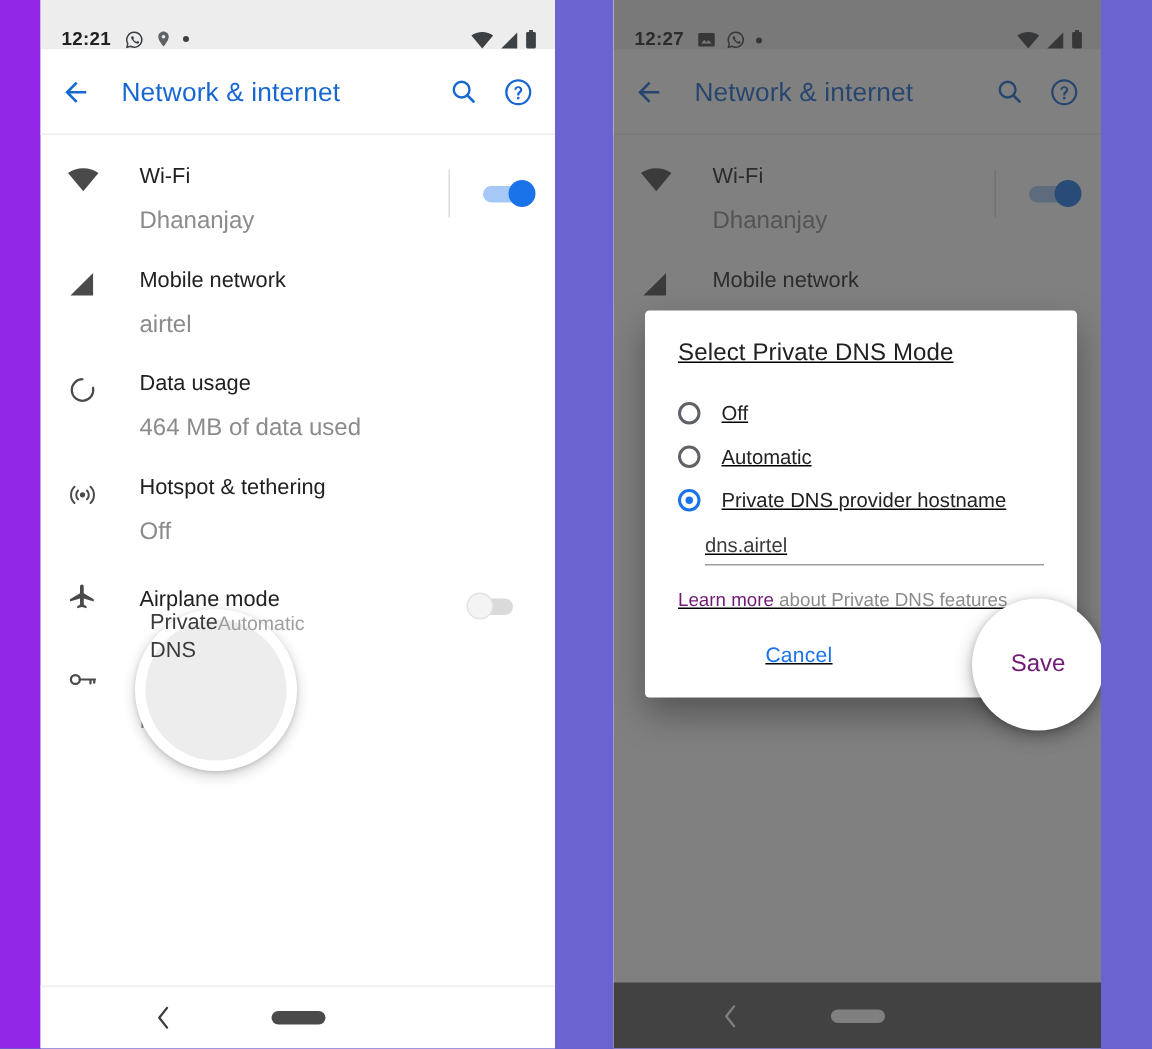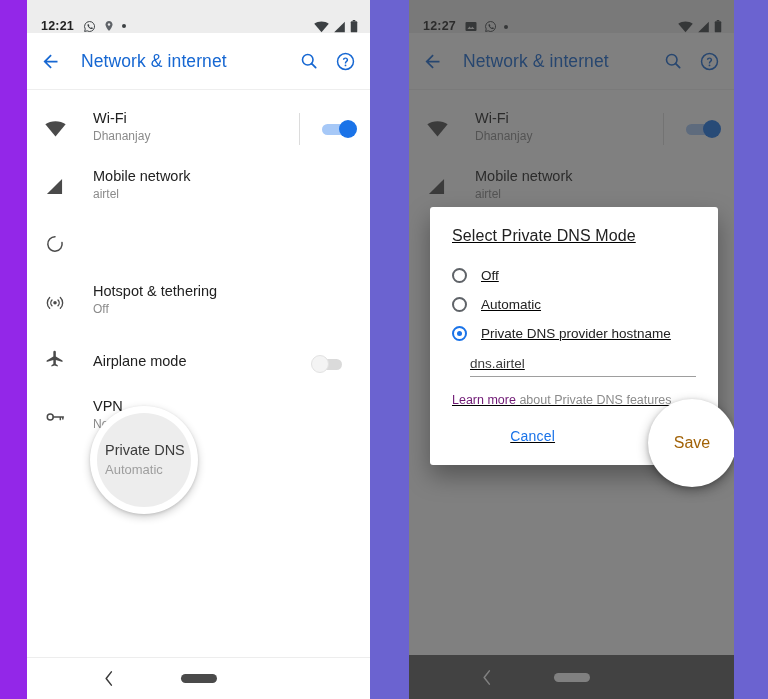--- a/index.html
+++ b/index.html
@@ -48,31 +48,31 @@
   .appbar-title {
     color:#1667d2; font-size:17.5px; font-weight:500;
     margin-left:20px; letter-spacing:.1px; white-space:nowrap;
   }
   .appbar-spacer { flex:1; }
   .appbar-icon { margin-left:16px; cursor:pointer; }
 
   
   .list { padding-top:8px; }
   .row {
-    display:flex; align-items:center;
+    display:flex; align-items:flex-start;
     padding:11px 14px 11px 18px; min-height:57px;
     position:relative;
   }
   .row-icon {
     width:36px; flex:0 0 36px; display:flex; align-items:center;
     justify-content:flex-start; padding-top:3px;
   }
   .row-text { flex:1; padding-left:12px; padding-top:0px; }
   .row-title { font-size:14.5px; color:#212121; line-height:18px; }
-  .row-sub   { font-size:12px; color:#8b8b8b; line-height:17px; margin-top:1px; }
+  .row-sub   { font-size:16px; color:#8b8b8b; line-height:17px; margin-top:12px; }
   .row-tail  { display:flex; align-items:center; padding-top:4px; }
 
   .divider-v {
     width:1px; height:32px; background:#dcdcdc; margin-right:22px;
   }
 
   
   .toggle { position:relative; width:34px; height:14px; }
   .toggle .track {
     position:absolute; left:0; top:2px; width:30px; height:11px; border-radius:6px;
@@ -86,21 +86,21 @@
   .toggle.off .thumb { background:#f4f4f4; left:-1px; border:1px solid #e2e2e2; }
 
   
   .ripple {
     position:absolute; border-radius:50%;
     box-shadow:0 3px 9px rgba(0,0,0,.20), 0 1px 3px rgba(0,0,0,.12);
     background:#ffffff;
   }
   #ripple-private-dns {
     left:63px; top:406px; width:108px; height:108px;
-    display:flex; flex-direction:column; justify-content:center;
+    display:flex; flex-direction:row; justify-content:center;
     padding-left:15px;
   }
   #ripple-private-dns::before {
     content:""; position:absolute; left:7px; top:7px;
     width:94px; height:94px; border-radius:50%; background:#ededed;
   }
   .ripple-label {
     position:relative; font-size:14.5px; color:#3c3c3c; line-height:19px;
   }
   .ripple-sub {
@@ -167,21 +167,21 @@
     padding:7px 11px; cursor:pointer; letter-spacing:.2px;
   }
   #ripple-save {
     position:absolute; right:-18px; bottom:-22px;
     width:88px; height:88px; border-radius:50%;
     background:#ffffff;
     box-shadow:0 4px 12px rgba(0,0,0,.30), 0 1px 4px rgba(0,0,0,.16);
     display:flex; align-items:center; justify-content:center;
     z-index:5;
   }
-  #ripple-save .save-txt { font-size:16px; color:#a16207; font-weight:500; }
+  #ripple-save .save-txt { font-size:16px; color:#701a75; font-weight:500; }
 
   .navbar-dark {
     position:absolute; left:0; bottom:0; width:100%; height:44px;
     background:#5d5d5d; display:flex; align-items:center;
   }
   .navbar-dark .nav-pill { background:#ffffff; }
 </style>
 </head>
 <body>
 
@@ -266,20 +266,24 @@
         <div class="row-sub">airtel</div>
       </span>
     </div>
 
     <div class="row">
       <span class="row-icon">
         <svg width="20" height="20" viewBox="0 0 24 24">
           <path fill="none" stroke="#4a4a4a" stroke-width="1.8" stroke-linecap="round" d="M12 3.4a8.6 8.6 0 1 0 8.4 6.8"></path>
         </svg>
       </span>
+      <span class="row-text">
+        <div class="row-title">Data usage</div>
+        <div class="row-sub">464 MB of data used</div>
+      </span>
     </div>
 
     <div class="row">
       <span class="row-icon">
         <svg width="20" height="20" viewBox="0 0 24 24">
           <circle cx="12" cy="13" r="2.1" fill="#4a4a4a"></circle>
           <path fill="none" stroke="#4a4a4a" stroke-width="1.6" stroke-linecap="round" d="M8.4 9.6a5 5 0 0 0 0 7M15.6 9.6a5 5 0 0 1 0 7"></path>
           <path fill="none" stroke="#4a4a4a" stroke-width="1.6" stroke-linecap="round" d="M5.6 6.6a9 9 0 0 0 0 13M18.4 6.6a9 9 0 0 1 0 13"></path>
         </svg>
       </span>

